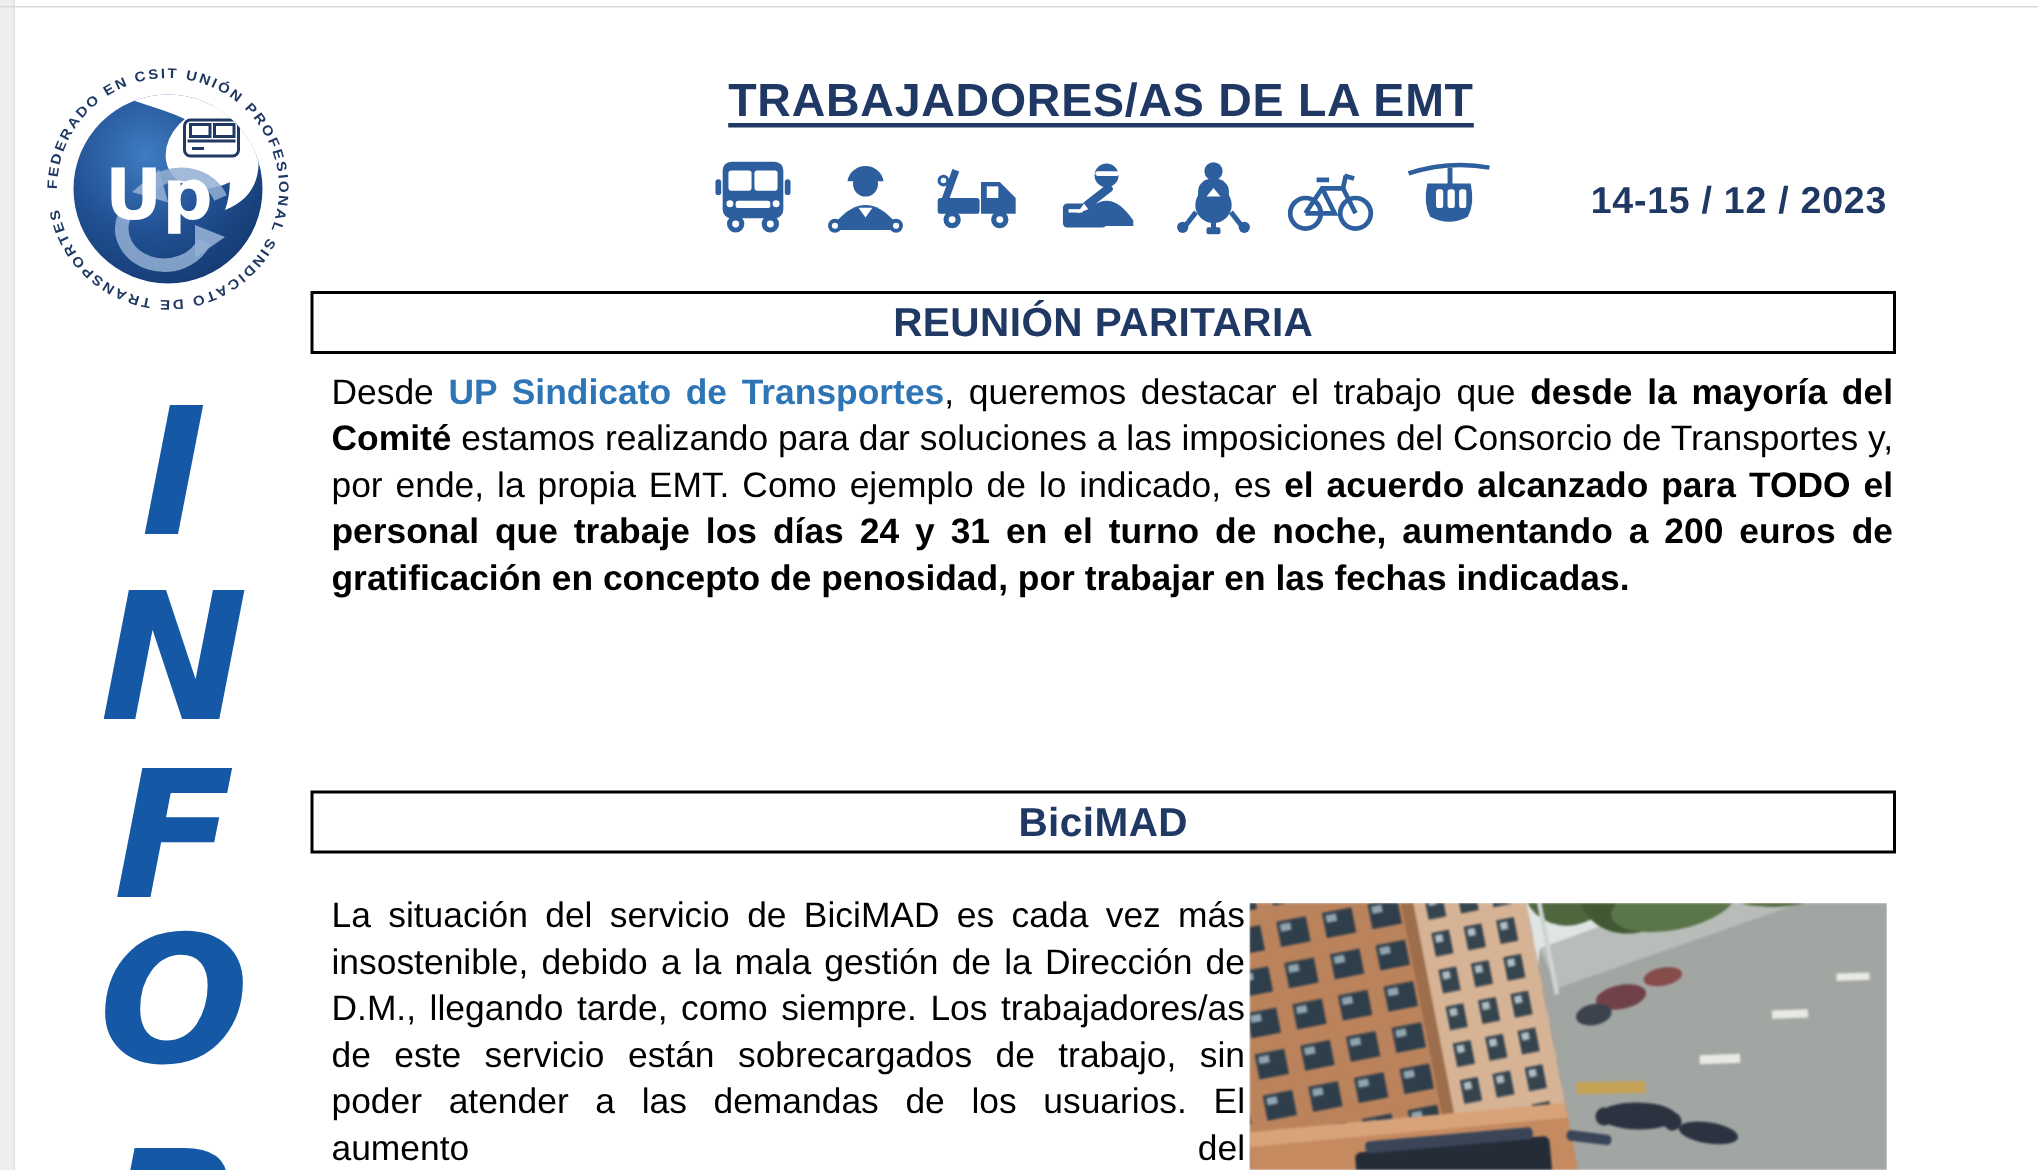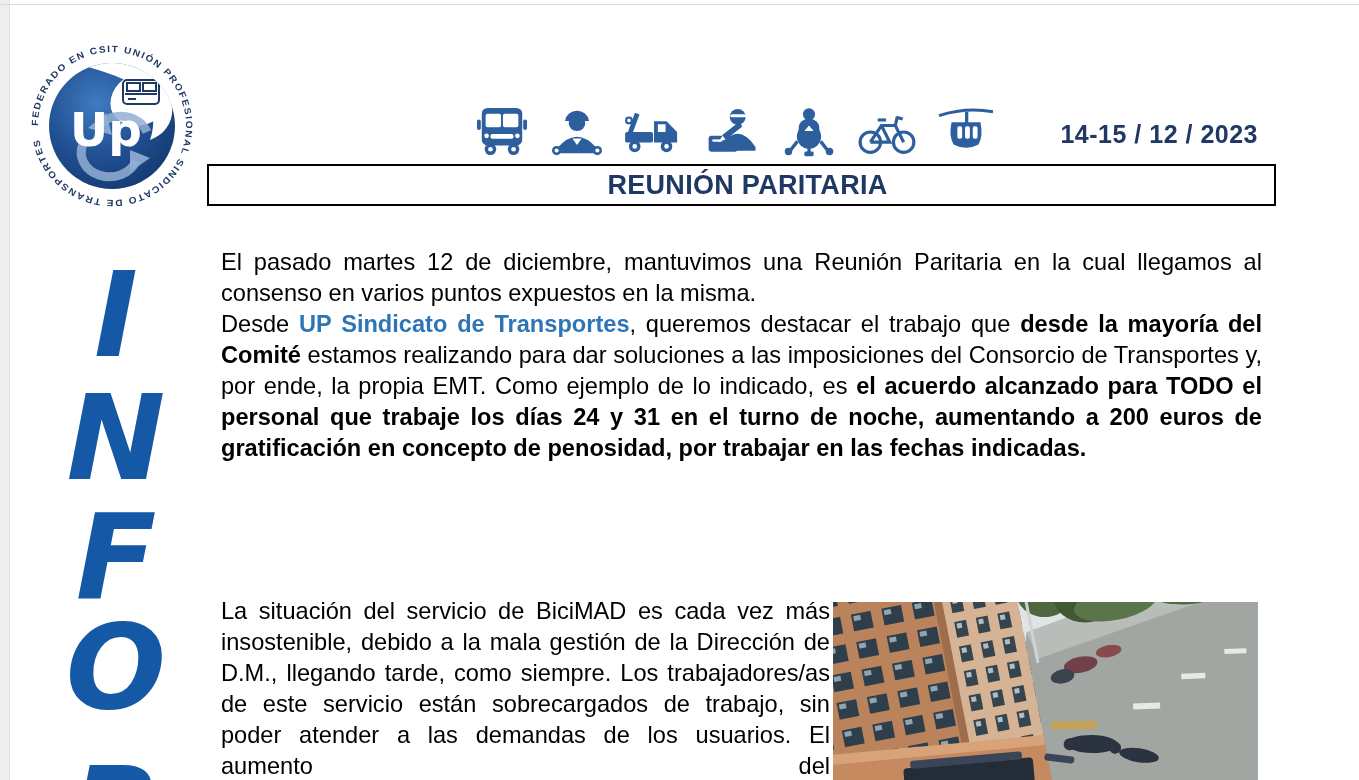--- a/index.html
+++ b/index.html
@@ -43,21 +43,21 @@
     font-size:25px;font-weight:bold;color:#1f3864;letter-spacing:.5px;
   }
 
   
   .section-header{
     position:absolute;left:207px;width:1053px;height:38px;
     border:2px solid #000;background:#fff;
     display:flex;align-items:center;justify-content:center;
     font-weight:bold;font-size:27px;color:#1f3864;letter-spacing:.3px;
   }
-  .hdr-reunion{top:164px;padding-left:12px;}
+  .hdr-reunion{top:194px;}
   .hdr-bicimad{top:527px;}
 
   
   .para{
     position:absolute;color:#000;text-align:justify;
     font-size:23.6px;line-height:31px;
   }
   .para p{margin:0;}
   .para-reunion{left:221px;top:247px;width:1041px;}
   .para-bicimad{left:221px;top:596px;width:609px;text-align-last:justify;}
@@ -127,20 +127,21 @@
   </div>
 
   <div>
     <div class="v-letter vl-0">I</div>
     <div class="v-letter vl-1">N</div>
     <div class="v-letter vl-2">F</div>
     <div class="v-letter vl-3">O</div>
     <div class="v-letter vl-4">R</div>
   </div>
 
+  <div class="doc-title">TRABAJADORES/AS DE LA EMT</div>
 
   <div class="icons-row">
 
     <svg viewBox="0 0 60 54" width="58" height="52">
       <g fill="#2d5f9e">
         <rect x="9" y="3" width="42" height="39" rx="6"></rect>
         <rect x="4" y="15" width="4" height="11" rx="2"></rect>
         <rect x="52" y="15" width="4" height="11" rx="2"></rect>
         <circle cx="18" cy="46" r="6"></circle>
           <circle cx="42" cy="46" r="6"></circle>
@@ -243,24 +244,26 @@
     </svg>
   </div>
 
   <div class="doc-date">14-15 / 12 / 2023</div>
 
   <div class="section-header hdr-reunion">
     <span>REUNIÓN PARITARIA</span>
   </div>
 
   <div class="para para-reunion">
-    <p><span class="seg-n">El pasado martes 12 de diciembre, mantuvimos una Reunión Paritaria en la cual llegamos al consenso en varios puntos expuestos en la misma.</span></p>
     <p><span class="seg-n">Desde </span><span class="seg-link">UP Sindicato de Transportes</span><span class="seg-n">, queremos destacar el trabajo que </span><span class="seg-b">desde la mayoría del Comité</span><span class="seg-n"> estamos realizando para dar soluciones a las imposiciones del Consorcio de Transportes y, por ende, la propia EMT. Como ejemplo de lo indicado, es </span><span class="seg-b">el acuerdo alcanzado para TODO el personal que trabaje los días 24 y 31 en el turno de noche, aumentando a 200 euros de gratificación en concepto de penosidad, por trabajar en las fechas indicadas.</span></p>
   </div>
 
+  <div class="section-header hdr-bicimad">
+    <span>BiciMAD</span>
+  </div>
 
   <div class="para para-bicimad">
     <p><span class="seg-n">La situación del servicio de BiciMAD es cada vez más insostenible, debido a la mala gestión de la Dirección de D.M., llegando tarde, como siempre. Los trabajadores/as de este servicio están sobrecargados de trabajo, sin poder atender a las demandas de los usuarios. El aumento del</span></p>
   </div>
 
   <div class="photo">
     <svg viewBox="0 0 425 178" preserveAspectRatio="none" xmlns="http://www.w3.org/2000/svg">
       <defs>
         <clipPath id="phClip">
             <rect x="0" y="0" width="425" height="178"></rect>

